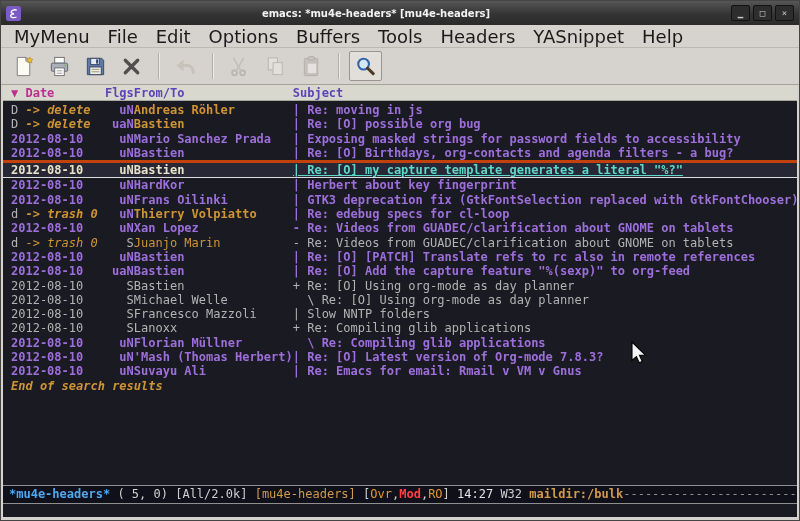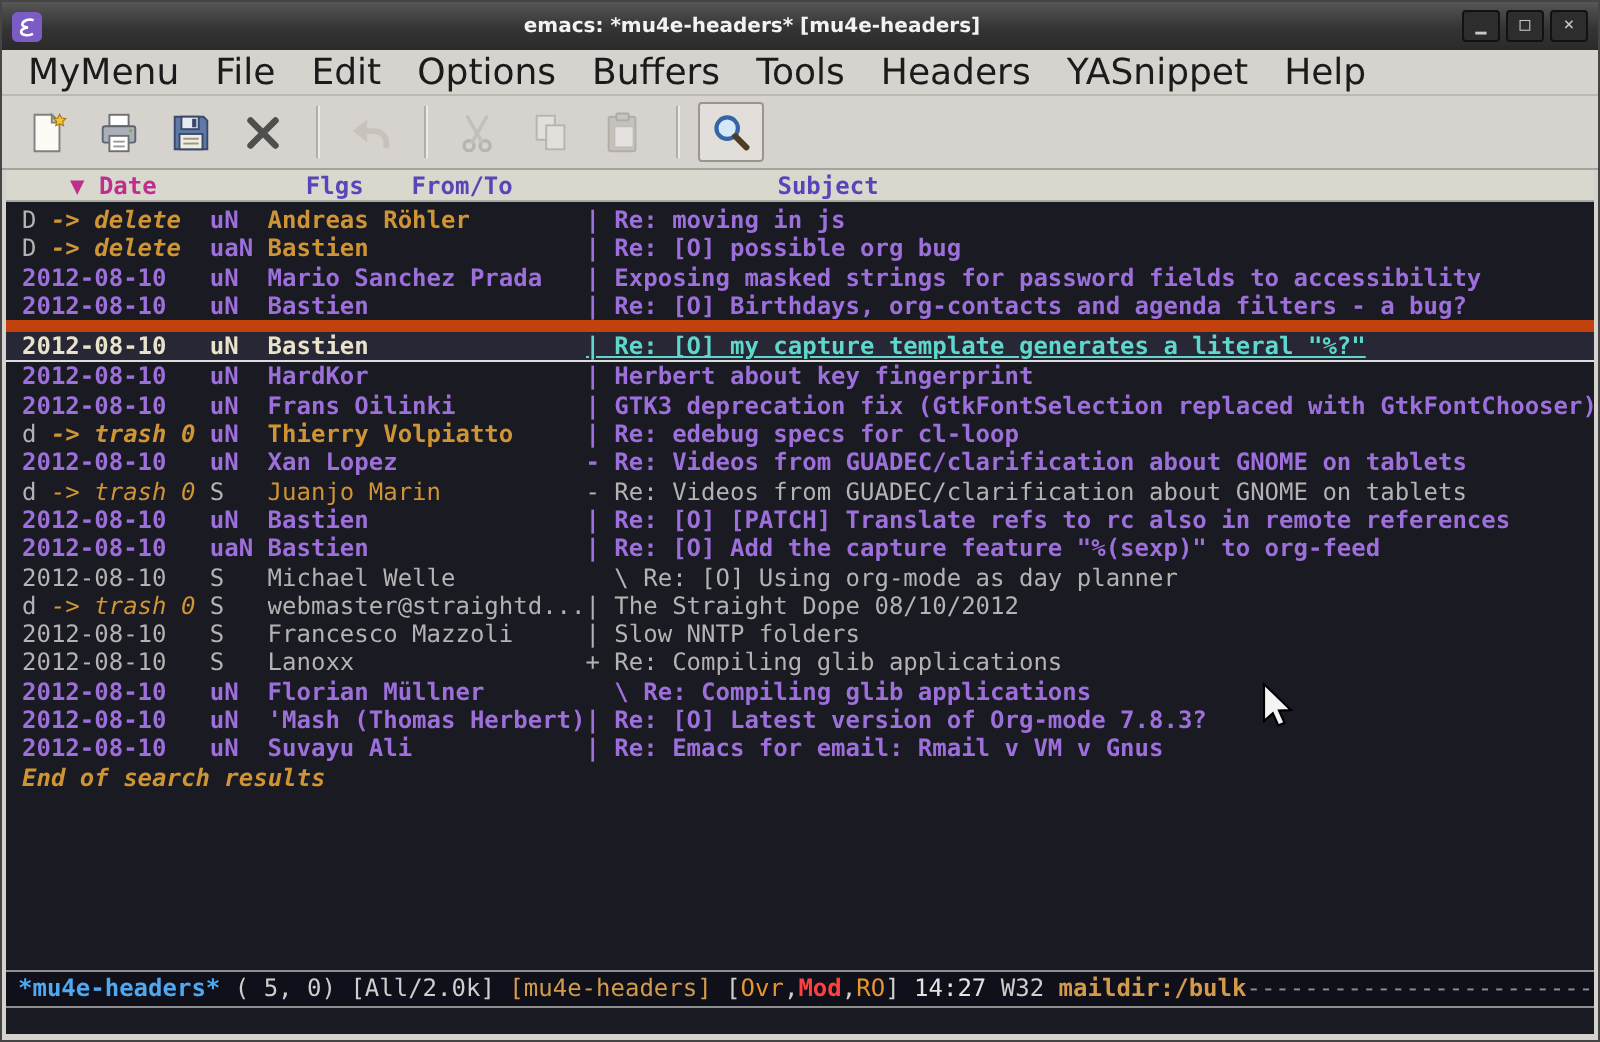--- a/index.html
+++ b/index.html
@@ -32,39 +32,39 @@
   .tb-active{border:1px solid #9a968f;background:#e2dfda;}
   .tb-sep{width:1px;height:26px;background:#b2aea8;box-shadow:1px 0 0 #eeebe6;margin:0 7px;flex:0 0 1px;}
 
   
   .emacs-wrap{flex:1;display:flex;min-height:0;padding:0 2px 3px;background:#d6d2cd;}
   .emacs-frame{flex:1;display:flex;flex-direction:column;min-width:0;background:var(--c-buffer_bg,#1a1a22);}
 
   .header-line{height:16px;flex:0 0 16px;background:var(--c-header_bg,#d8d8cf);
     font:bold 12px/16px "DejaVu Sans Mono",monospace;padding-left:8px;white-space:pre;overflow:hidden;
     border-bottom:1px solid #a8a89e;}
-  .hl-col{display:inline-block;overflow:hidden;vertical-align:top;color:var(--c-header_fg,#5b44b8);margin-left:24px;}
+  .hl-col{display:inline-block;overflow:hidden;vertical-align:top;color:var(--c-header_fg,#5b44b8);}
   .hl-sort{color:var(--c-header_sort_fg,#c12d8e);}
 
   .col-date{width:13ch;}
-  .col-flags{width:4ch;}
+  .col-flags{width:4ch;text-align:right;}
   .col-from{width:22ch;}
   .col-subject{width:auto;}
 
   .buffer{flex:1;min-height:0;overflow:hidden;background:var(--c-buffer_bg,#1a1a22);
     font:12px/14.3px "DejaVu Sans Mono",monospace;padding-top:2px;}
   .hrow{display:block;white-space:pre;padding-left:8px;height:14.3px;overflow:hidden;}
   .col{display:inline-block;overflow:hidden;vertical-align:top;white-space:pre;}
   .row-unread{color:var(--c-unread,#9d6fdb);font-weight:bold;}
   .row-read{color:var(--c-read,#b3b3b3);}
   .mark-letter{color:var(--c-read,#b3b3b3);font-weight:normal;}
   .mark-target{color:var(--c-mark,#cf9434);font-style:italic;}
   .from-marked{color:var(--c-mark,#cf9434);}
   .row-current{height:auto;color:var(--c-current_fg,#e9e4c9);font-weight:bold;
-    background:var(--c-current_bg,#272735);border-top:6px solid #c2410c;border-bottom:1px solid #dddddd;}
+    background:var(--c-current_bg,#272735);border-top:3px solid #c2410c;border-bottom:1px solid #dddddd;}
   .row-current .col-subject{color:var(--c-current_subject,#5ed8cc);text-decoration:underline;}
   .end-marker{padding-left:8px;white-space:pre;color:var(--c-mark,#cf9434);font-style:italic;font-weight:bold;}
 
   .mode-line{height:19px;flex:0 0 19px;background:#10101a;border-top:1px solid #8f8f8f;border-bottom:1px solid #8f8f8f;
     font:12px/17px "DejaVu Sans Mono",monospace;padding-left:6px;white-space:pre;overflow:hidden;color:#cfcfcf;}
   .ml-buf{color:var(--c-modeline_buffer,#4fa8f0);font-weight:bold;}
   .ml-plain{color:#cfcfcf;}
   .ml-mode{color:var(--c-modeline_amber,#d29a4a);text-align:right;}
   .ml-ovr{color:var(--c-modeline_ovr,#e8952f);}
   .ml-mod{color:var(--c-modeline_mod,#ff4040);font-weight:bold;}
@@ -189,22 +189,22 @@
             <div class="hrow row-unread"><span class="col col-date"><span class="date-text">2012-08-10</span></span><span class="col col-flags">uN</span><span class="col col-from">Mario Sanchez Prada</span><span class="col col-subject">| Exposing masked strings for password fields to accessibility</span></div>
             <div class="hrow row-unread"><span class="col col-date"><span class="date-text">2012-08-10</span></span><span class="col col-flags">uN</span><span class="col col-from">Bastien</span><span class="col col-subject">| Re: [O] Birthdays, org-contacts and agenda filters - a bug?</span></div>
             <div class="hrow row-current"><span class="col col-date"><span class="date-text">2012-08-10</span></span><span class="col col-flags">uN</span><span class="col col-from">Bastien</span><span class="col col-subject">| Re: [O] my capture template generates a literal "%?"</span></div>
             <div class="hrow row-unread"><span class="col col-date"><span class="date-text">2012-08-10</span></span><span class="col col-flags">uN</span><span class="col col-from">HardKor</span><span class="col col-subject">| Herbert about key fingerprint</span></div>
             <div class="hrow row-unread"><span class="col col-date"><span class="date-text">2012-08-10</span></span><span class="col col-flags">uN</span><span class="col col-from">Frans Oilinki</span><span class="col col-subject">| GTK3 deprecation fix (GtkFontSelection replaced with GtkFontChooser)</span></div>
             <div class="hrow row-unread"><span class="col col-date"><span class="mark-letter">d </span><span class="mark-target">-&gt; trash 0</span></span><span class="col col-flags">uN</span><span class="col col-from from-marked">Thierry Volpiatto</span><span class="col col-subject">| Re: edebug specs for cl-loop</span></div>
             <div class="hrow row-unread"><span class="col col-date"><span class="date-text">2012-08-10</span></span><span class="col col-flags">uN</span><span class="col col-from">Xan Lopez</span><span class="col col-subject">- Re: Videos from GUADEC/clarification about GNOME on tablets</span></div>
             <div class="hrow row-read"><span class="col col-date"><span class="mark-letter">d </span><span class="mark-target">-&gt; trash 0</span></span><span class="col col-flags">S</span><span class="col col-from from-marked">Juanjo Marin</span><span class="col col-subject">- Re: Videos from GUADEC/clarification about GNOME on tablets</span></div>
             <div class="hrow row-unread"><span class="col col-date"><span class="date-text">2012-08-10</span></span><span class="col col-flags">uN</span><span class="col col-from">Bastien</span><span class="col col-subject">| Re: [O] [PATCH] Translate refs to rc also in remote references</span></div>
             <div class="hrow row-unread"><span class="col col-date"><span class="date-text">2012-08-10</span></span><span class="col col-flags">uaN</span><span class="col col-from">Bastien</span><span class="col col-subject">| Re: [O] Add the capture feature "%(sexp)" to org-feed</span></div>
+            <div class="hrow row-read"><span class="col col-date"><span class="date-text">2012-08-10</span></span><span class="col col-flags">S</span><span class="col col-from">Bastien</span><span class="col col-subject">+ Re: [O] Using org-mode as day planner</span></div>
             <div class="hrow row-read"><span class="col col-date"><span class="date-text">2012-08-10</span></span><span class="col col-flags">S</span><span class="col col-from">Michael Welle</span><span class="col col-subject">  \ Re: [O] Using org-mode as day planner</span></div>
-            <div class="hrow row-read"><span class="col col-date"><span class="mark-letter">d </span><span class="mark-target">-&gt; trash 0</span></span><span class="col col-flags">S</span><span class="col col-from">webmaster@straightd...</span><span class="col col-subject">| The Straight Dope 08/10/2012</span></div>
             <div class="hrow row-read"><span class="col col-date"><span class="date-text">2012-08-10</span></span><span class="col col-flags">S</span><span class="col col-from">Francesco Mazzoli</span><span class="col col-subject">| Slow NNTP folders</span></div>
             <div class="hrow row-read"><span class="col col-date"><span class="date-text">2012-08-10</span></span><span class="col col-flags">S</span><span class="col col-from">Lanoxx</span><span class="col col-subject">+ Re: Compiling glib applications</span></div>
             <div class="hrow row-unread"><span class="col col-date"><span class="date-text">2012-08-10</span></span><span class="col col-flags">uN</span><span class="col col-from">Florian Müllner</span><span class="col col-subject">  \ Re: Compiling glib applications</span></div>
             <div class="hrow row-unread"><span class="col col-date"><span class="date-text">2012-08-10</span></span><span class="col col-flags">uN</span><span class="col col-from">'Mash (Thomas Herbert)</span><span class="col col-subject">| Re: [O] Latest version of Org-mode 7.8.3?</span></div>
             <div class="hrow row-unread"><span class="col col-date"><span class="date-text">2012-08-10</span></span><span class="col col-flags">uN</span><span class="col col-from">Suvayu Ali</span><span class="col col-subject">| Re: Emacs for email: Rmail v VM v Gnus</span></div>
           </div>
         <div class="end-marker">End of search results</div>
       </div>
 
       <div class="mode-line"><span class="ml-buf">*mu4e-headers*</span><span class="ml-plain"> ( 5, 0) </span><span class="ml-plain">[All/2.0k] </span><span class="ml-mode">[mu4e-headers] </span><span class="ml-plain">[</span><span class="ml-ovr">Ovr</span><span class="ml-plain">,</span><span class="ml-mod">Mod</span><span class="ml-plain">,</span><span class="ml-ro">RO</span><span class="ml-plain">] </span><span class="ml-time">14:27 </span><span class="ml-plain">W32 </span><span class="ml-folder">maildir:/bulk</span><span class="ml-dashes">--------------------------------------------------</span></div>

